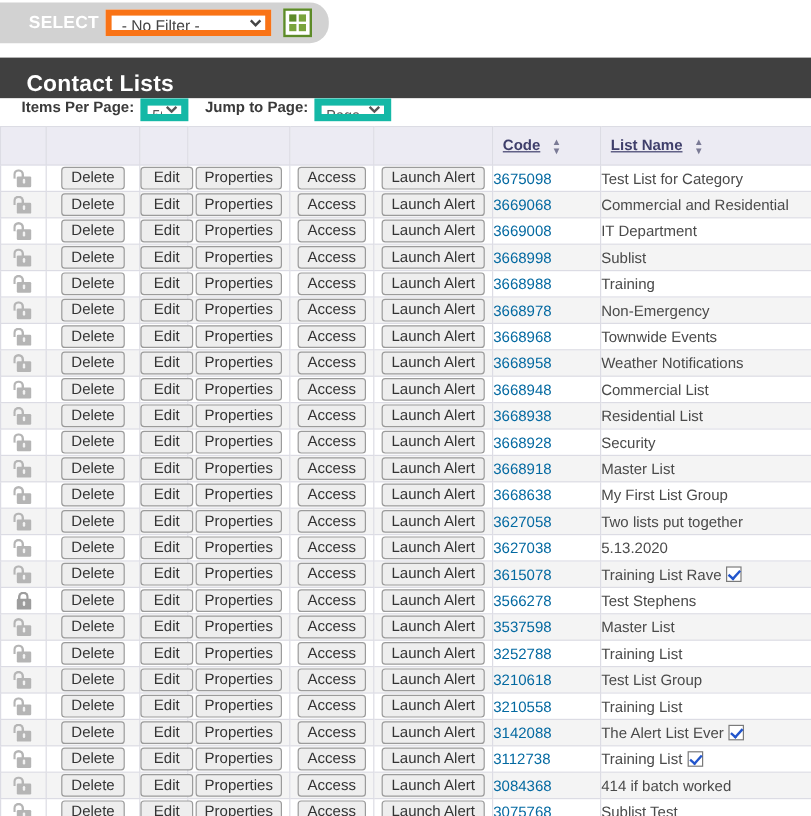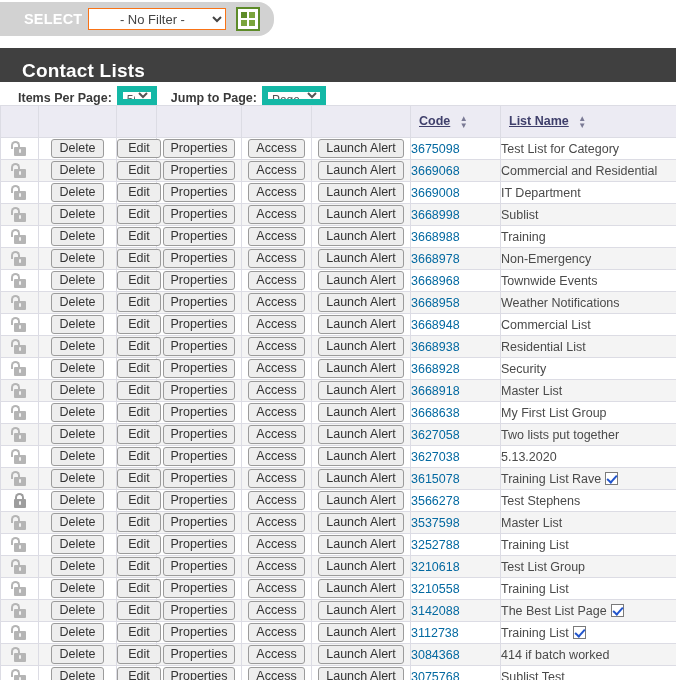--- a/index.html
+++ b/index.html
@@ -37,25 +37,24 @@
     margin-right: 6px;
     white-space: nowrap;
   }
   .filter-select {
     font-family: "Liberation Sans", sans-serif;
     font-size: 13px;
     color: #444;
     height: 22px;
     width: 138px;
     background: #ffffff;
-    border: 1px solid #f97316;
+    border: 5px solid #f97316;
     border-radius: 0;
     padding: 0 2px 0 4px;
     box-sizing: border-box;
-    text-align: center;
   }
   .grid-btn {
     width: 24px;
     height: 24px;
     margin-left: 10px;
     border: 2px solid #5d8b28;
     background: #ffffff;
     box-sizing: border-box;
     display: flex;
     flex-wrap: wrap;
@@ -93,21 +92,21 @@
     letter-spacing: .2px;
   }
 
   
   .paging-bar {
     position: absolute;
     left: 0; top: 82px;
     width: 676px;
     height: 23px;
     display: flex;
-    align-items: flex-end;
+    align-items: flex-start;
     background: #ffffff;
     padding-left: 18px;
     box-sizing: border-box;
     font-size: 12.5px;
   }
   .paging-bar .lbl {
     font-weight: bold;
     color: #3a3a3a;
     margin-right: 5px;
     white-space: nowrap;
@@ -540,21 +539,21 @@
           <td class="name-cell"><span>Training List</span></td>
         </tr>
         <tr class="even">
           <td class="lock-cell"><span class="lock open"><span class="shackle"></span><span class="body"></span></span></td>
           <td class="btn-cell"><span class="gbtn">Delete</span></td>
           <td class="btn-cell"><span class="gbtn">Edit</span></td>
           <td class="btn-cell"><span class="gbtn">Properties</span></td>
           <td class="btn-cell"><span class="gbtn">Access</span></td>
           <td class="btn-cell"><span class="gbtn wide">Launch Alert</span></td>
           <td class="code-cell">3142088</td>
-          <td class="name-cell"><span>The Best List Page</span><span class="check"></span></td>
+          <td class="name-cell"><span>The Alert List Ever</span><span class="check"></span></td>
         </tr>
         <tr class="odd">
           <td class="lock-cell"><span class="lock open"><span class="shackle"></span><span class="body"></span></span></td>
           <td class="btn-cell"><span class="gbtn">Delete</span></td>
           <td class="btn-cell"><span class="gbtn">Edit</span></td>
           <td class="btn-cell"><span class="gbtn">Properties</span></td>
           <td class="btn-cell"><span class="gbtn">Access</span></td>
           <td class="btn-cell"><span class="gbtn wide">Launch Alert</span></td>
           <td class="code-cell">3112738</td>
           <td class="name-cell"><span>Training List</span><span class="check"></span></td>

